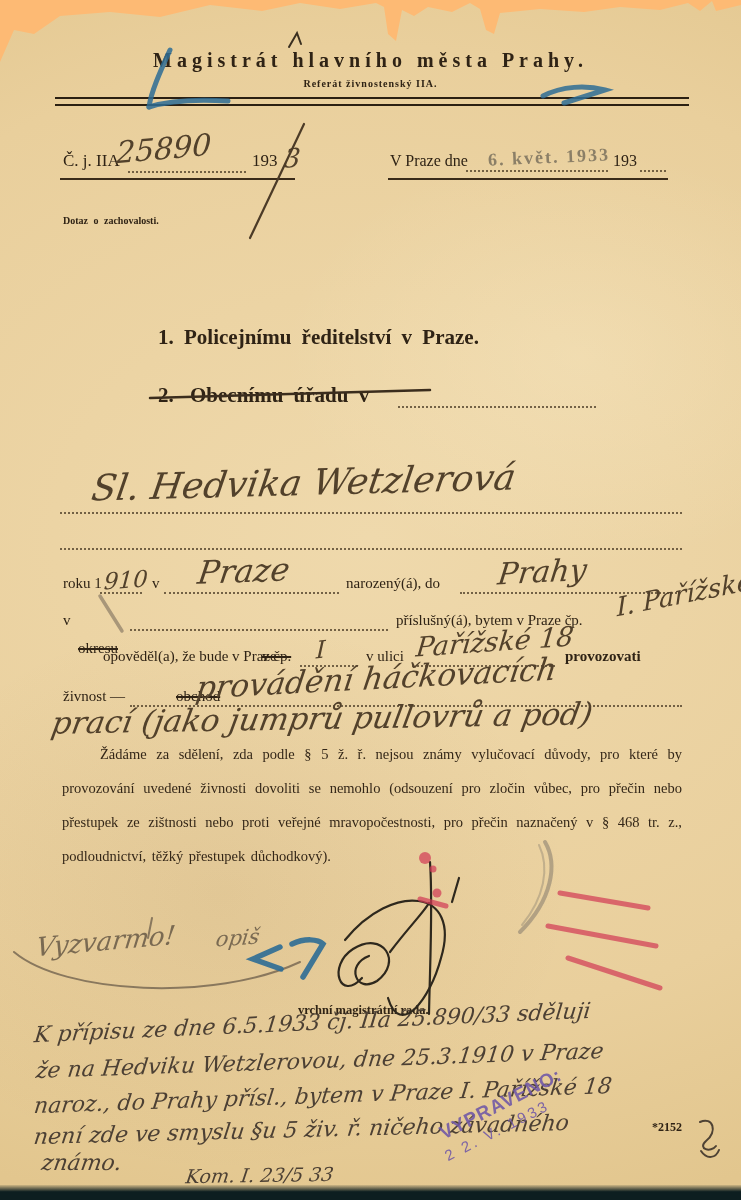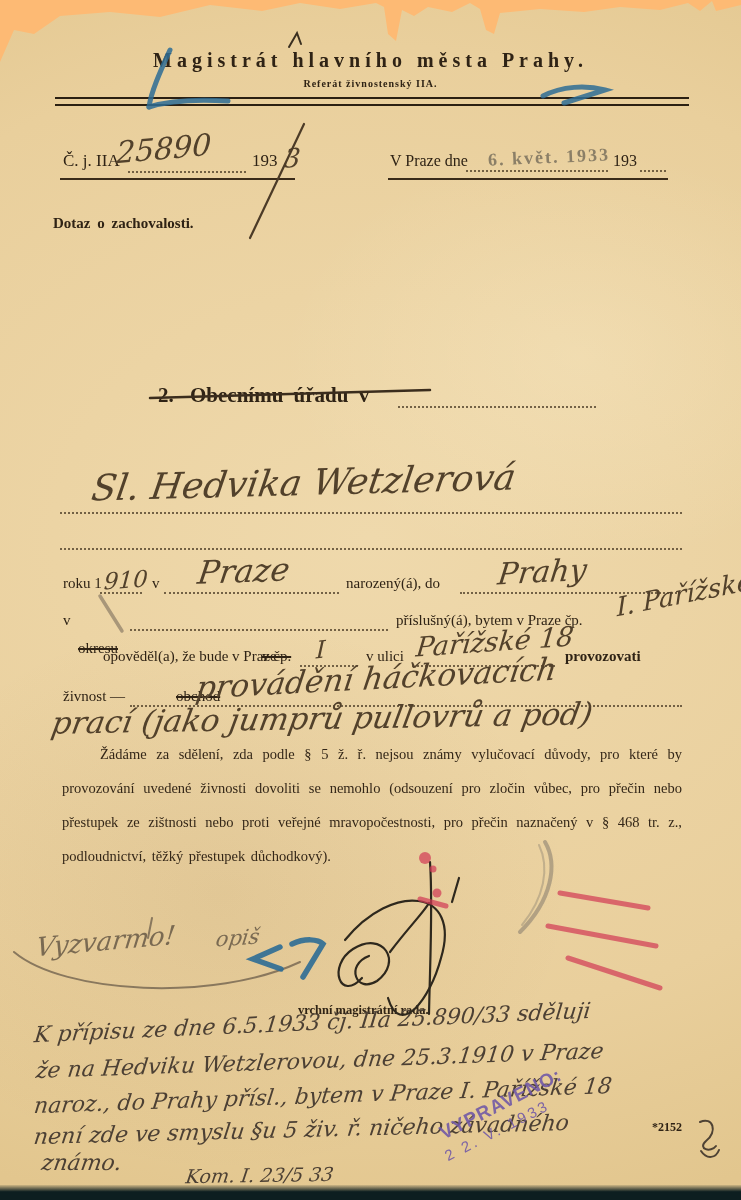--- a/index.html
+++ b/index.html
@@ -55,22 +55,23 @@
     <div class="hw" style="left:284px;top:143px;font-size:26px;transform:rotate(-4deg) skewX(-8deg);">3</div>
     <div class="solid" style="left:60px;top:178px;width:235px;"></div>
 
     <div class="t" style="left:390px;top:152px;font-size:16px;">V Praze dne</div>
     <div class="dots" style="left:466px;top:170px;width:142px;"></div>
     <div class="t stampgray" style="left:488px;top:147px;font-size:18px;">6. květ. 1933</div>
     <div class="t" style="left:613px;top:152px;font-size:16px;">193</div>
     <div class="dots" style="left:640px;top:170px;width:26px;"></div>
     <div class="solid" style="left:388px;top:178px;width:280px;"></div>
 
-    <div class="t b" style="left:53px;top:215px;font-size:15px;word-spacing:3px;">Dotaz o zachovalosti.</div>
+    <div class="t b" style="left:63px;top:215px;font-size:10px;word-spacing:3px;">Dotaz o zachovalosti.</div>
 
+    <div class="t b" style="left:158px;top:325px;font-size:21px;word-spacing:5px;">1. Policejnímu ředitelství v Praze.</div>
     <div class="t b" style="left:158px;top:383px;font-size:21px;word-spacing:5px;">2.</div>
     <div class="t b" style="left:190px;top:383px;font-size:21px;word-spacing:5px;">Obecnímu úřadu v</div>
     <div class="dots" style="left:398px;top:406px;width:198px;"></div>
 
     <div class="hw" style="left:92px;top:462px;font-size:36px;transform:rotate(-1.5deg) skewX(-10deg);">Sl. Hedvika Wetzlerová</div>
     <div class="dots" style="left:60px;top:512px;width:622px;"></div>
     <div class="dots" style="left:60px;top:548px;width:622px;"></div>
 
     <div class="t" style="left:63px;top:575px;font-size:15px;">roku 1</div>
     <div class="hw" style="left:104px;top:567px;font-size:23px;transform:rotate(-4deg) skewX(-8deg);">910</div>

